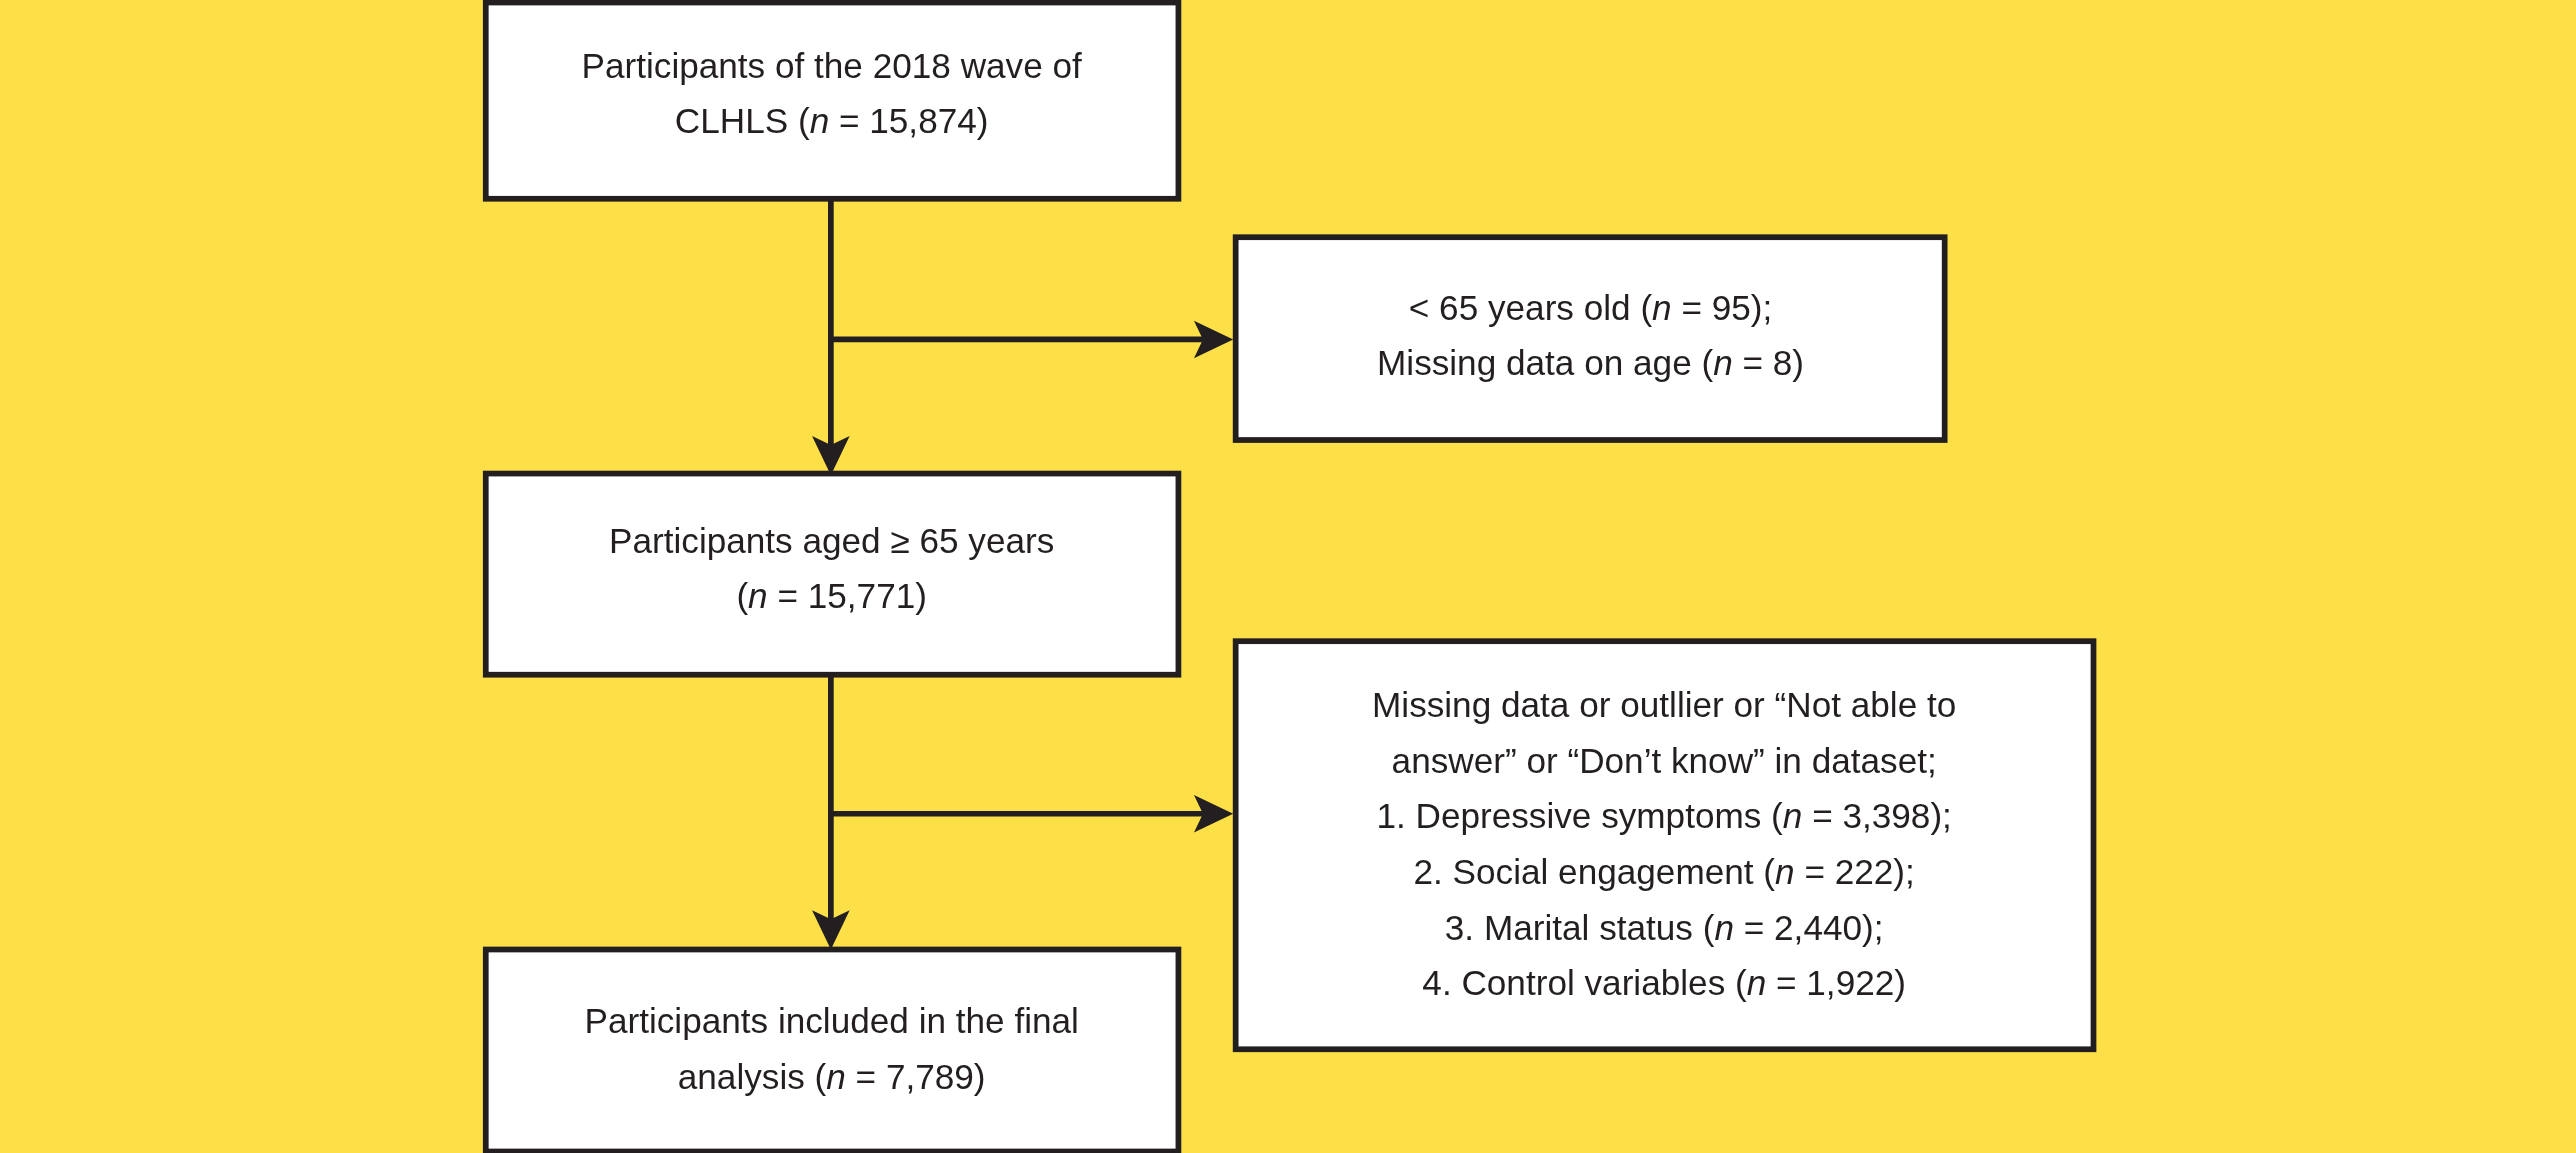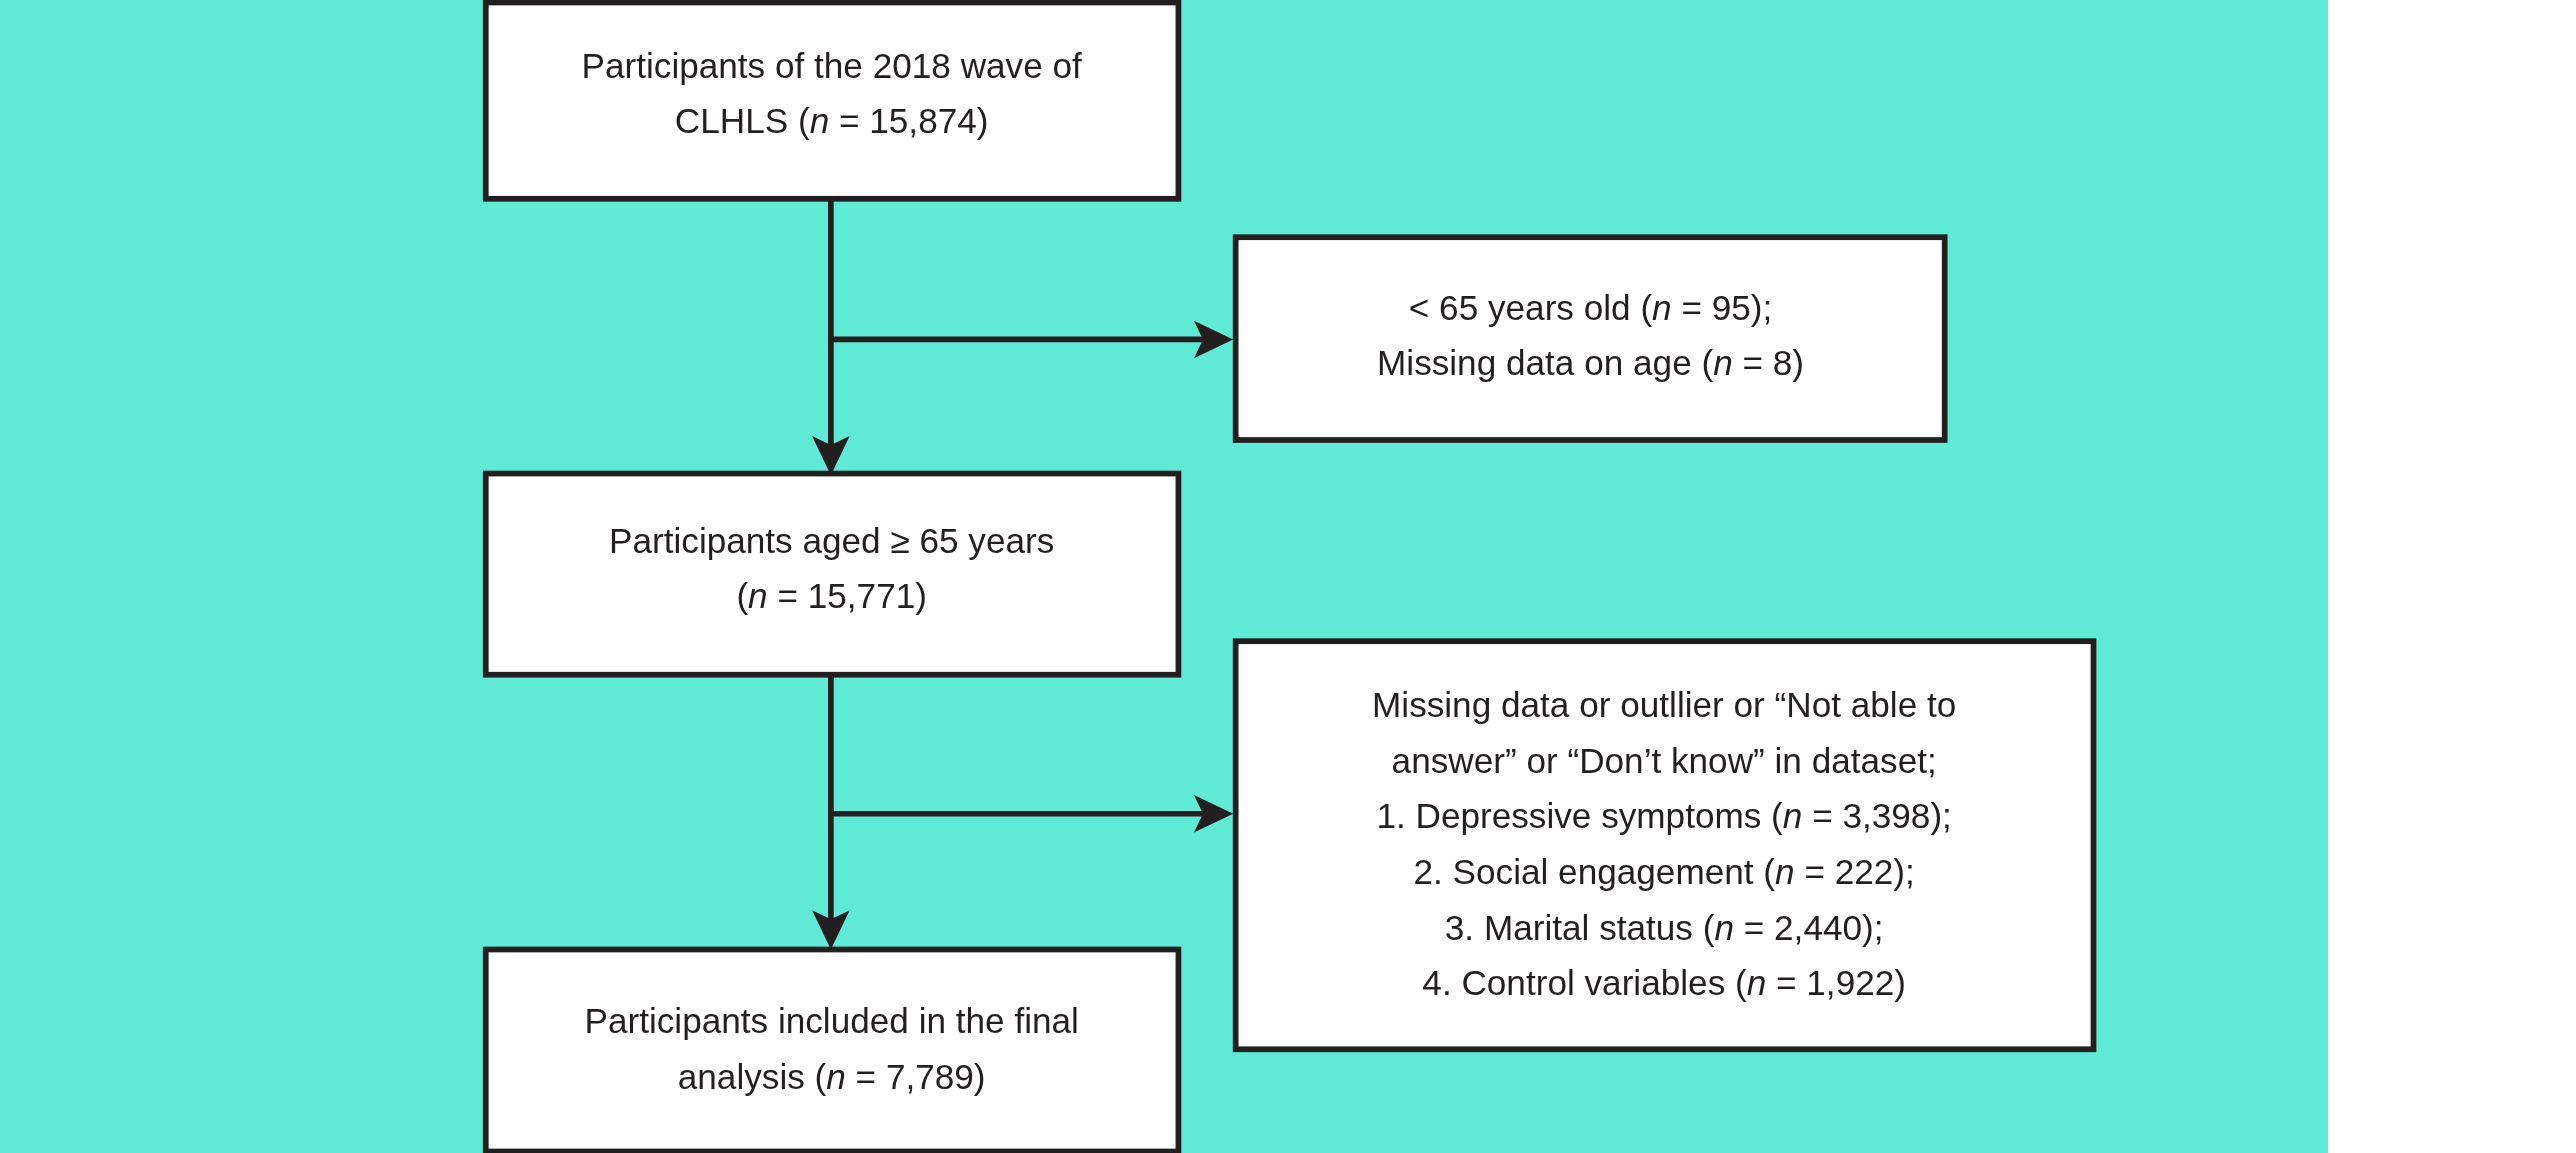--- a/index.html
+++ b/index.html
@@ -8,23 +8,23 @@
     background: #ffffff;
   }
   body {
     width: 2576px;
     height: 1154px;
     font-family: "Liberation Sans", sans-serif;
     overflow: hidden;
   }
   #flowchart-root {
     position: relative;
-    width: 2328px;
+    width: 2576px;
     height: 1154px;
-    background: #5eead4;
+    background: #fde047;
   }
   svg.chart-surface {
     display: block;
     width: 2576px;
     height: 1154px;
   }
   .box-rect {
     fill: #ffffff;
     stroke: #231f20;
     stroke-width: 7;

